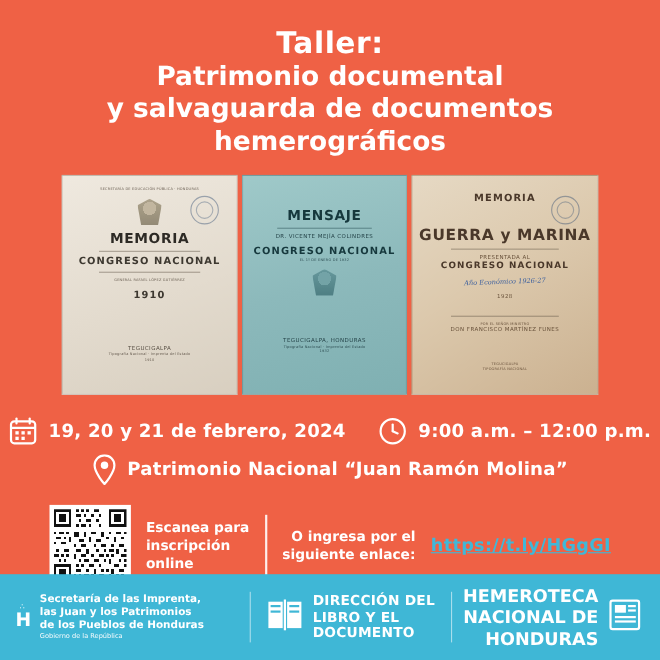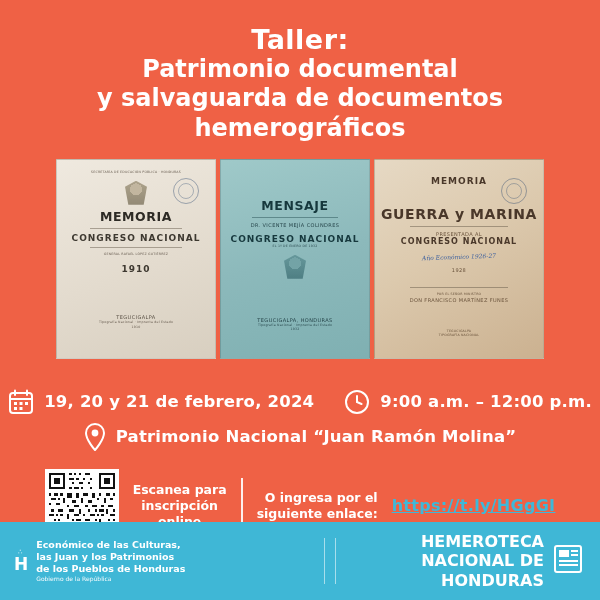--- a/index.html
+++ b/index.html
@@ -110,21 +110,21 @@
   .handwrite {
     font-family: "DejaVu Serif", serif;
     font-style: italic;
     font-size: 6px;
     color: #3b5f9e;
     transform: rotate(-2deg);
     line-height: 1.5;
   }
   
   .info {
-    margin-top: 30px;
+    margin-top: 20px;
     color: #ffffff;
   }
   .row {
     display: flex;
     align-items: center;
     justify-content: center;
     gap: 10px;
     margin-bottom: 8px;
   }
   .row .txt { font-size: 16.5px; font-weight: bold; letter-spacing: .2px; }
@@ -142,21 +142,20 @@
   .qr {
     width: 74px; height: 74px;
     background: #ffffff;
     padding: 4px;
   }
   .qr-inner { width: 100%; height: 100%; }
   .qr-cap {
     font-size: 12.5px;
     font-weight: bold;
     line-height: 1.25;
-    text-align: center;
     max-width: 110px;
   }
   .qr-div {
     width: 2px; height: 56px; background: #ffffff; opacity: .9;
   }
   .qr-cap2 {
     font-size: 12.5px; font-weight: bold; line-height: 1.25; text-align: right;
   }
   .qr-link {
     font-size: 16px; font-weight: bold; color: #3fb8d8; letter-spacing: .3px;
@@ -215,21 +214,21 @@
         <div style="margin-top:40px">
           <div class="dsmall">TEGUCIGALPA</div>
           <div class="dtiny">Tipografía Nacional · Imprenta del Estado</div>
           <div class="dtiny">1910</div>
         </div>
       </div>
     </div>
 
     <div class="doc doc2">
       <div class="inner">
-        <div class="dbig" style="margin-top:28px">MENSAJE</div>
+        <div class="dbig" style="margin-top:18px">MENSAJE</div>
         <div class="rule" style="background:rgba(30,70,75,.45)"></div>
         <div class="dsmall">DR. VICENTE MEJÍA COLINDRES</div>
         <div class="dmed" style="margin-top:6px">CONGRESO NACIONAL</div>
         <div class="dtiny">EL 1º DE ENERO DE 1932</div>
         <div class="crest"></div>
         <div style="margin-top:34px">
           <div class="dsmall">TEGUCIGALPA, HONDURAS</div>
           <div class="dtiny">Tipografía Nacional · Imprenta del Estado</div>
           <div class="dtiny">1932</div>
         </div>
@@ -427,29 +426,47 @@
   </div>
 
   <div class="footer">
 
     <div class="f-item f1">
       <div class="logo-h">
         <div class="dots">∴</div>
         <div class="hh">H</div>
       </div>
       <div class="f-text-a">
-        <div>Económico de las Culturas,</div>
+        <div>Secretaría de las Imprenta,</div>
         <div>las Juan y los Patrimonios</div>
         <div>de los Pueblos de Honduras</div>
         <div class="f-sub">Gobierno de la República</div>
       </div>
     </div>
 
     <div class="divider-v"></div>
 
+    <div class="f-item f2">
+      <span>
+        <svg width="34" height="30" viewBox="0 0 34 30">
+          <rect x="2" y="3" width="13" height="24" fill="#ffffff"></rect>
+          <rect x="19" y="3" width="13" height="24" fill="#ffffff"></rect>
+          <rect x="16" y="1" width="2" height="28" fill="#ffffff"></rect>
+          <rect x="4" y="6" width="9" height="2" fill="#3fb7d6"></rect>
+          <rect x="4" y="11" width="9" height="2" fill="#3fb7d6"></rect>
+          <rect x="21" y="6" width="9" height="2" fill="#3fb7d6"></rect>
+          <rect x="21" y="11" width="9" height="2" fill="#3fb7d6"></rect>
+        </svg>
+      </span>
+      <div class="f-text-b">
+        <div>DIRECCIÓN DEL</div>
+        <div>LIBRO Y EL</div>
+        <div>DOCUMENTO</div>
+      </div>
+    </div>
 
     <div class="divider-v"></div>
 
     <div class="f-item f3">
       <div class="f-text-c">
         <div>HEMEROTECA</div>
         <div>NACIONAL DE</div>
         <div>HONDURAS</div>
       </div>
       <span>

